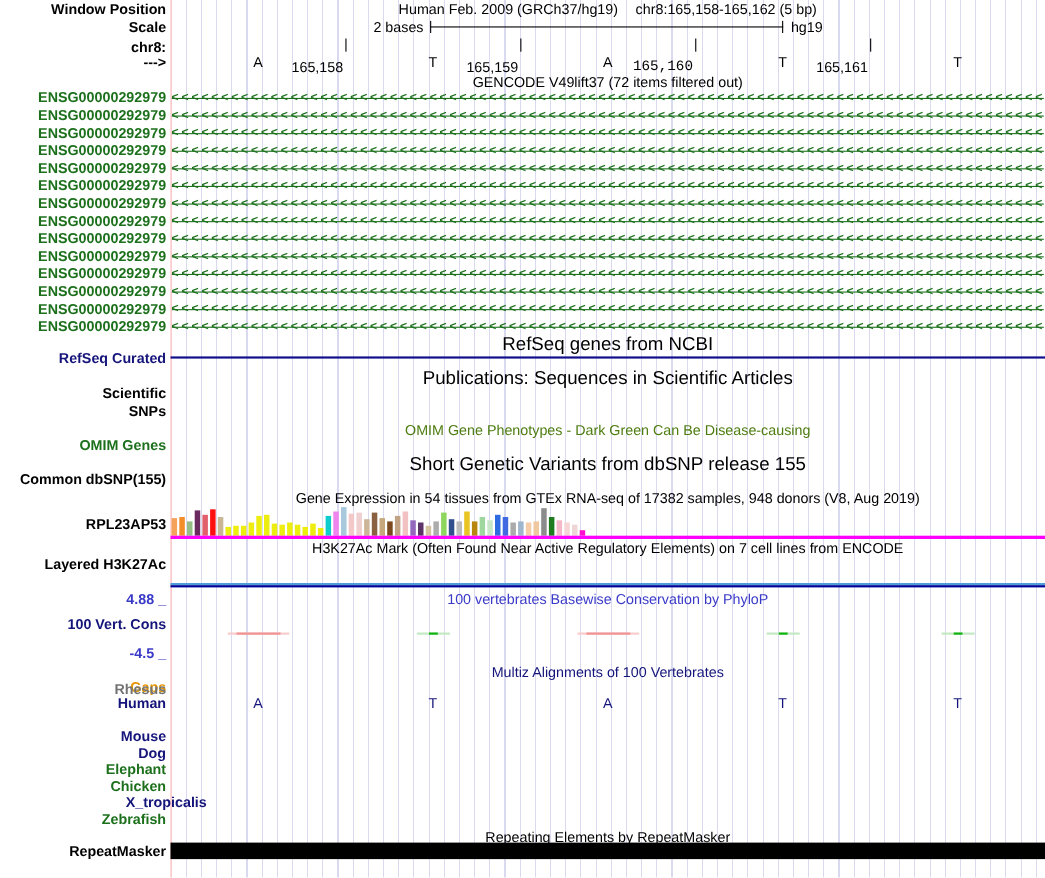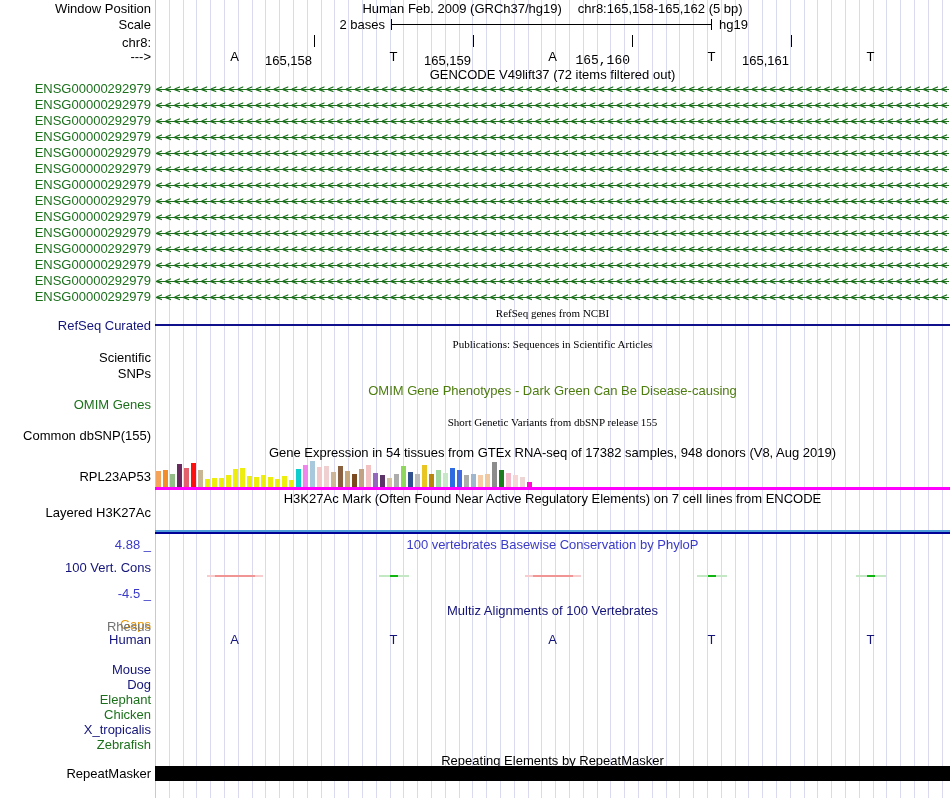--- a/index.html
+++ b/index.html
@@ -1,23 +1,23 @@
 <!DOCTYPE html>
 <html><head>
 <meta charset="utf-8">
 <style>
   html,body{margin:0;padding:0;background:#fff;}
   #app{position:relative;width:950px;height:798px;background:#fff;
        font-family:"Liberation Sans",sans-serif;font-size:13px;color:#000;overflow:hidden;}
   .guides{position:absolute;left:156px;top:0;width:794px;height:798px;
        background:repeating-linear-gradient(90deg,transparent 0px,transparent 12.8px,#D9D9F0 12.8px,#D9D9F0 13.8px);}
   .pink-edge{position:absolute;left:155px;top:0;width:1px;height:798px;background:#FFB4B4;}
-  .gutter-label{position:absolute;left:0;width:151px;text-align:right;height:14px;line-height:14px;white-space:nowrap;}
+  .gutter-label{position:absolute;left:0;width:151px;text-align:right;height:14px;line-height:14px;white-space:nowrap;font-weight:bold;}
   .center-title{position:absolute;left:155px;width:795px;text-align:center;height:14px;line-height:14px;white-space:nowrap;}
-  .small{font-size:11px;font-family:Liberation Serif, serif;}
+  .small{font-size:17px;}
   .abs{position:absolute;}
   .tick{position:absolute;width:1px;background:#000;}
   .coord-num{position:absolute;width:110px;text-align:right;height:14px;line-height:14px;margin-top:18px;}
   .base-letter{position:absolute;transform:translateX(-50%);height:14px;line-height:14px;text-align:center;}
   .gene-row{position:absolute;left:156px;width:793px;height:14px;overflow:hidden;}
   .gene-line{position:absolute;left:0;top:7px;width:100%;height:1px;background:#1C701C;}
   .gene-chevrons{position:absolute;left:0;top:0;width:100%;height:14px;line-height:15px;
        color:#1C701C;font-size:11px;font-weight:bold;letter-spacing:2.6px;white-space:nowrap;}
   .hline{position:absolute;left:155px;width:795px;}
   .bar{position:absolute;width:5px;}
@@ -235,21 +235,21 @@
 
   <div class="center-title" style="top:604px;color:#14147A">Multiz Alignments of 100 Vertebrates</div>
   <div id="multiz-species">
       <div class="gutter-label" style="top: 618px; color: rgb(230, 149, 0);">Gaps</div>
       <div class="gutter-label" style="top: 633px; color: rgb(20, 20, 122);">Human</div>
       <div class="gutter-label" style="top: 620px; color: #737373;">Rhesus</div>
       <div class="gutter-label" style="top: 663px; color: rgb(20, 20, 122);">Mouse</div>
       <div class="gutter-label" style="top: 678px; color: rgb(20, 20, 122);">Dog</div>
       <div class="gutter-label" style="top: 693px; color: rgb(28, 112, 28);">Elephant</div>
       <div class="gutter-label" style="top: 708px; color: rgb(28, 112, 28);">Chicken</div>
-      <div class="gutter-label" style="top: 723px; color: rgb(20, 20, 122);">X_tropicalis</div>
+      <div class="gutter-label" style="top: 723px; color: rgb(20, 20, 122); padding-left: 37px;">X_tropicalis</div>
       <div class="gutter-label" style="top: 738px; color: rgb(28, 112, 28);">Zebrafish</div>
     </div>
   <div id="multiz-bases">
       <div class="base-letter" style="top: 633px; left: 234.5px; color: rgb(20, 20, 122);">A</div>
       <div class="base-letter" style="top: 633px; left: 393.5px; color: rgb(20, 20, 122);">T</div>
       <div class="base-letter" style="top: 633px; left: 552.5px; color: rgb(20, 20, 122);">A</div>
       <div class="base-letter" style="top: 633px; left: 711.5px; color: rgb(20, 20, 122);">T</div>
       <div class="base-letter" style="top: 633px; left: 870.5px; color: rgb(20, 20, 122);">T</div>
     </div>
 

